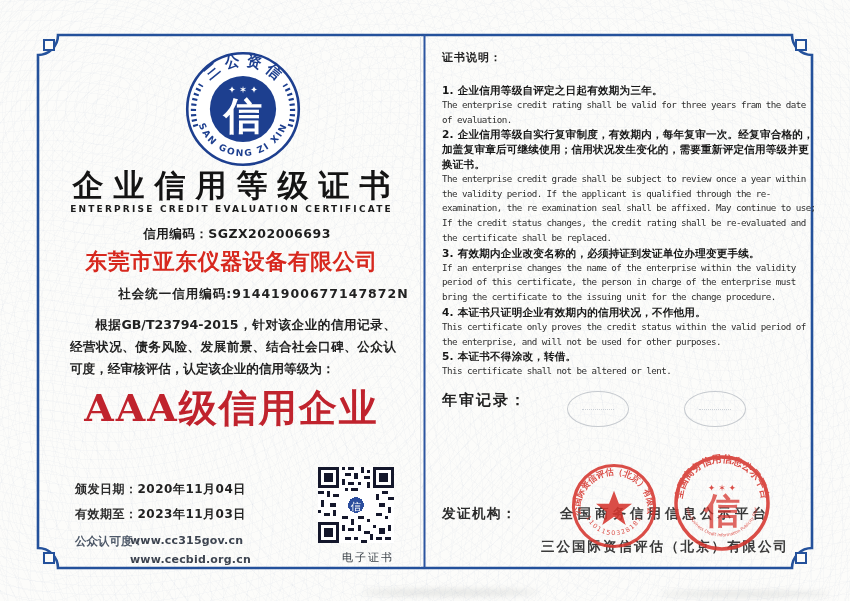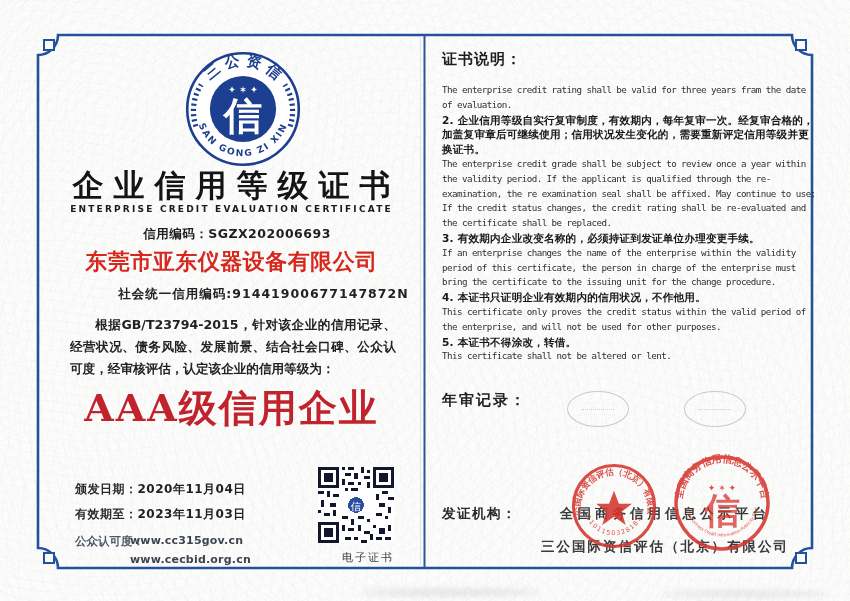--- a/index.html
+++ b/index.html
@@ -47,21 +47,21 @@
   .m1 { top:446px; } .m2 { top:471px; }
   .query-label { position:absolute; left:37px; top:499px; font-size:11.5px; font-weight:700; color:#4d5868;}
   .url { position:absolute; left:92px; font-size:11px; font-weight:600; color:#3d4450; letter-spacing:.2px;}
   .u1 { top:499px; } .u2 { top:518px; }
   .qr { position:absolute; left:280px; top:432px; width:76px; height:76px; background:#fff; }
   .qr svg { width:100%; height:100%; }
   .qr-caption { position:absolute; left:280px; top:515px; width:76px; text-align:right;
     font-size:11px; color:#3a4148; letter-spacing:2px;}
 
   
-  .rp-heading { position:absolute; left:17px; top:15px; font-size:15px; font-weight:700;
+  .rp-heading { position:absolute; left:17px; top:15px; font-size:11px; font-weight:700;
     color:#1d1d1d; letter-spacing:1px;}
   .rp-items { position:absolute; left:17px; top:48px; width:374px; }
   .item-cn { font-size:10.6px; line-height:14.8px; font-weight:700; color:#161616; letter-spacing:.2px;}
   .item-en { font-family:"DejaVu Sans Mono", monospace; font-size:9.2px; line-height:14.8px;
     color:#2d2d2d; letter-spacing:-0.55px;}
   .annual-label { position:absolute; left:17px; top:356px; font-size:15px; font-weight:700;
     color:#222; letter-spacing:2px;}
   .oval { position:absolute; width:62px; height:36px; border:1px solid #c6cacf;
     border-radius:50%; top:356px; }
   .oval i { position:absolute; left:14px; right:14px; top:17px; border-top:1px dotted #ccd1d7; }
@@ -198,20 +198,21 @@
         <text x="12.5" y="14" text-anchor="middle" font-size="3.4" fill="#ffffff">信</text>
       </svg>
     </div>
     <div class="qr-caption">电子证书</div>
   </div>
 
   <div class="page right-page">
     <div class="rp-heading">证书说明：</div>
 
     <div class="rp-items">
+      <div class="item-cn">1. 企业信用等级自评定之日起有效期为三年。</div>
       <div class="item-en">The enterprise credit rating shall be valid for three years fram the date of evaluation.</div>
       <div class="item-cn">2. 企业信用等级自实行复审制度，有效期内，每年复审一次。经复审合格的，加盖复审章后可继续使用；信用状况发生变化的，需要重新评定信用等级并更换证书。</div>
       <div class="item-en">The enterprise credit grade shall be subject to review once a year within the validity period. If the applicant is qualified through the re-examination, the re examination seal shall be affixed. May continue to use; If the credit status changes, the credit rating shall be re-evaluated and the certificate shall be replaced.</div>
       <div class="item-cn">3. 有效期内企业改变名称的，必须持证到发证单位办理变更手续。</div>
       <div class="item-en">If an enterprise changes the name of the enterprise within the validity period of this certificate, the person in charge of the enterprise must bring the certificate to the issuing unit for the change procedure.</div>
       <div class="item-cn">4. 本证书只证明企业有效期内的信用状况，不作他用。</div>
       <div class="item-en">This certificate only proves the credit status within the valid period of the enterprise, and will not be used for other purposes.</div>
       <div class="item-cn">5. 本证书不得涂改，转借。</div>
       <div class="item-en">This certificate shall not be altered or lent.</div>
     </div>

